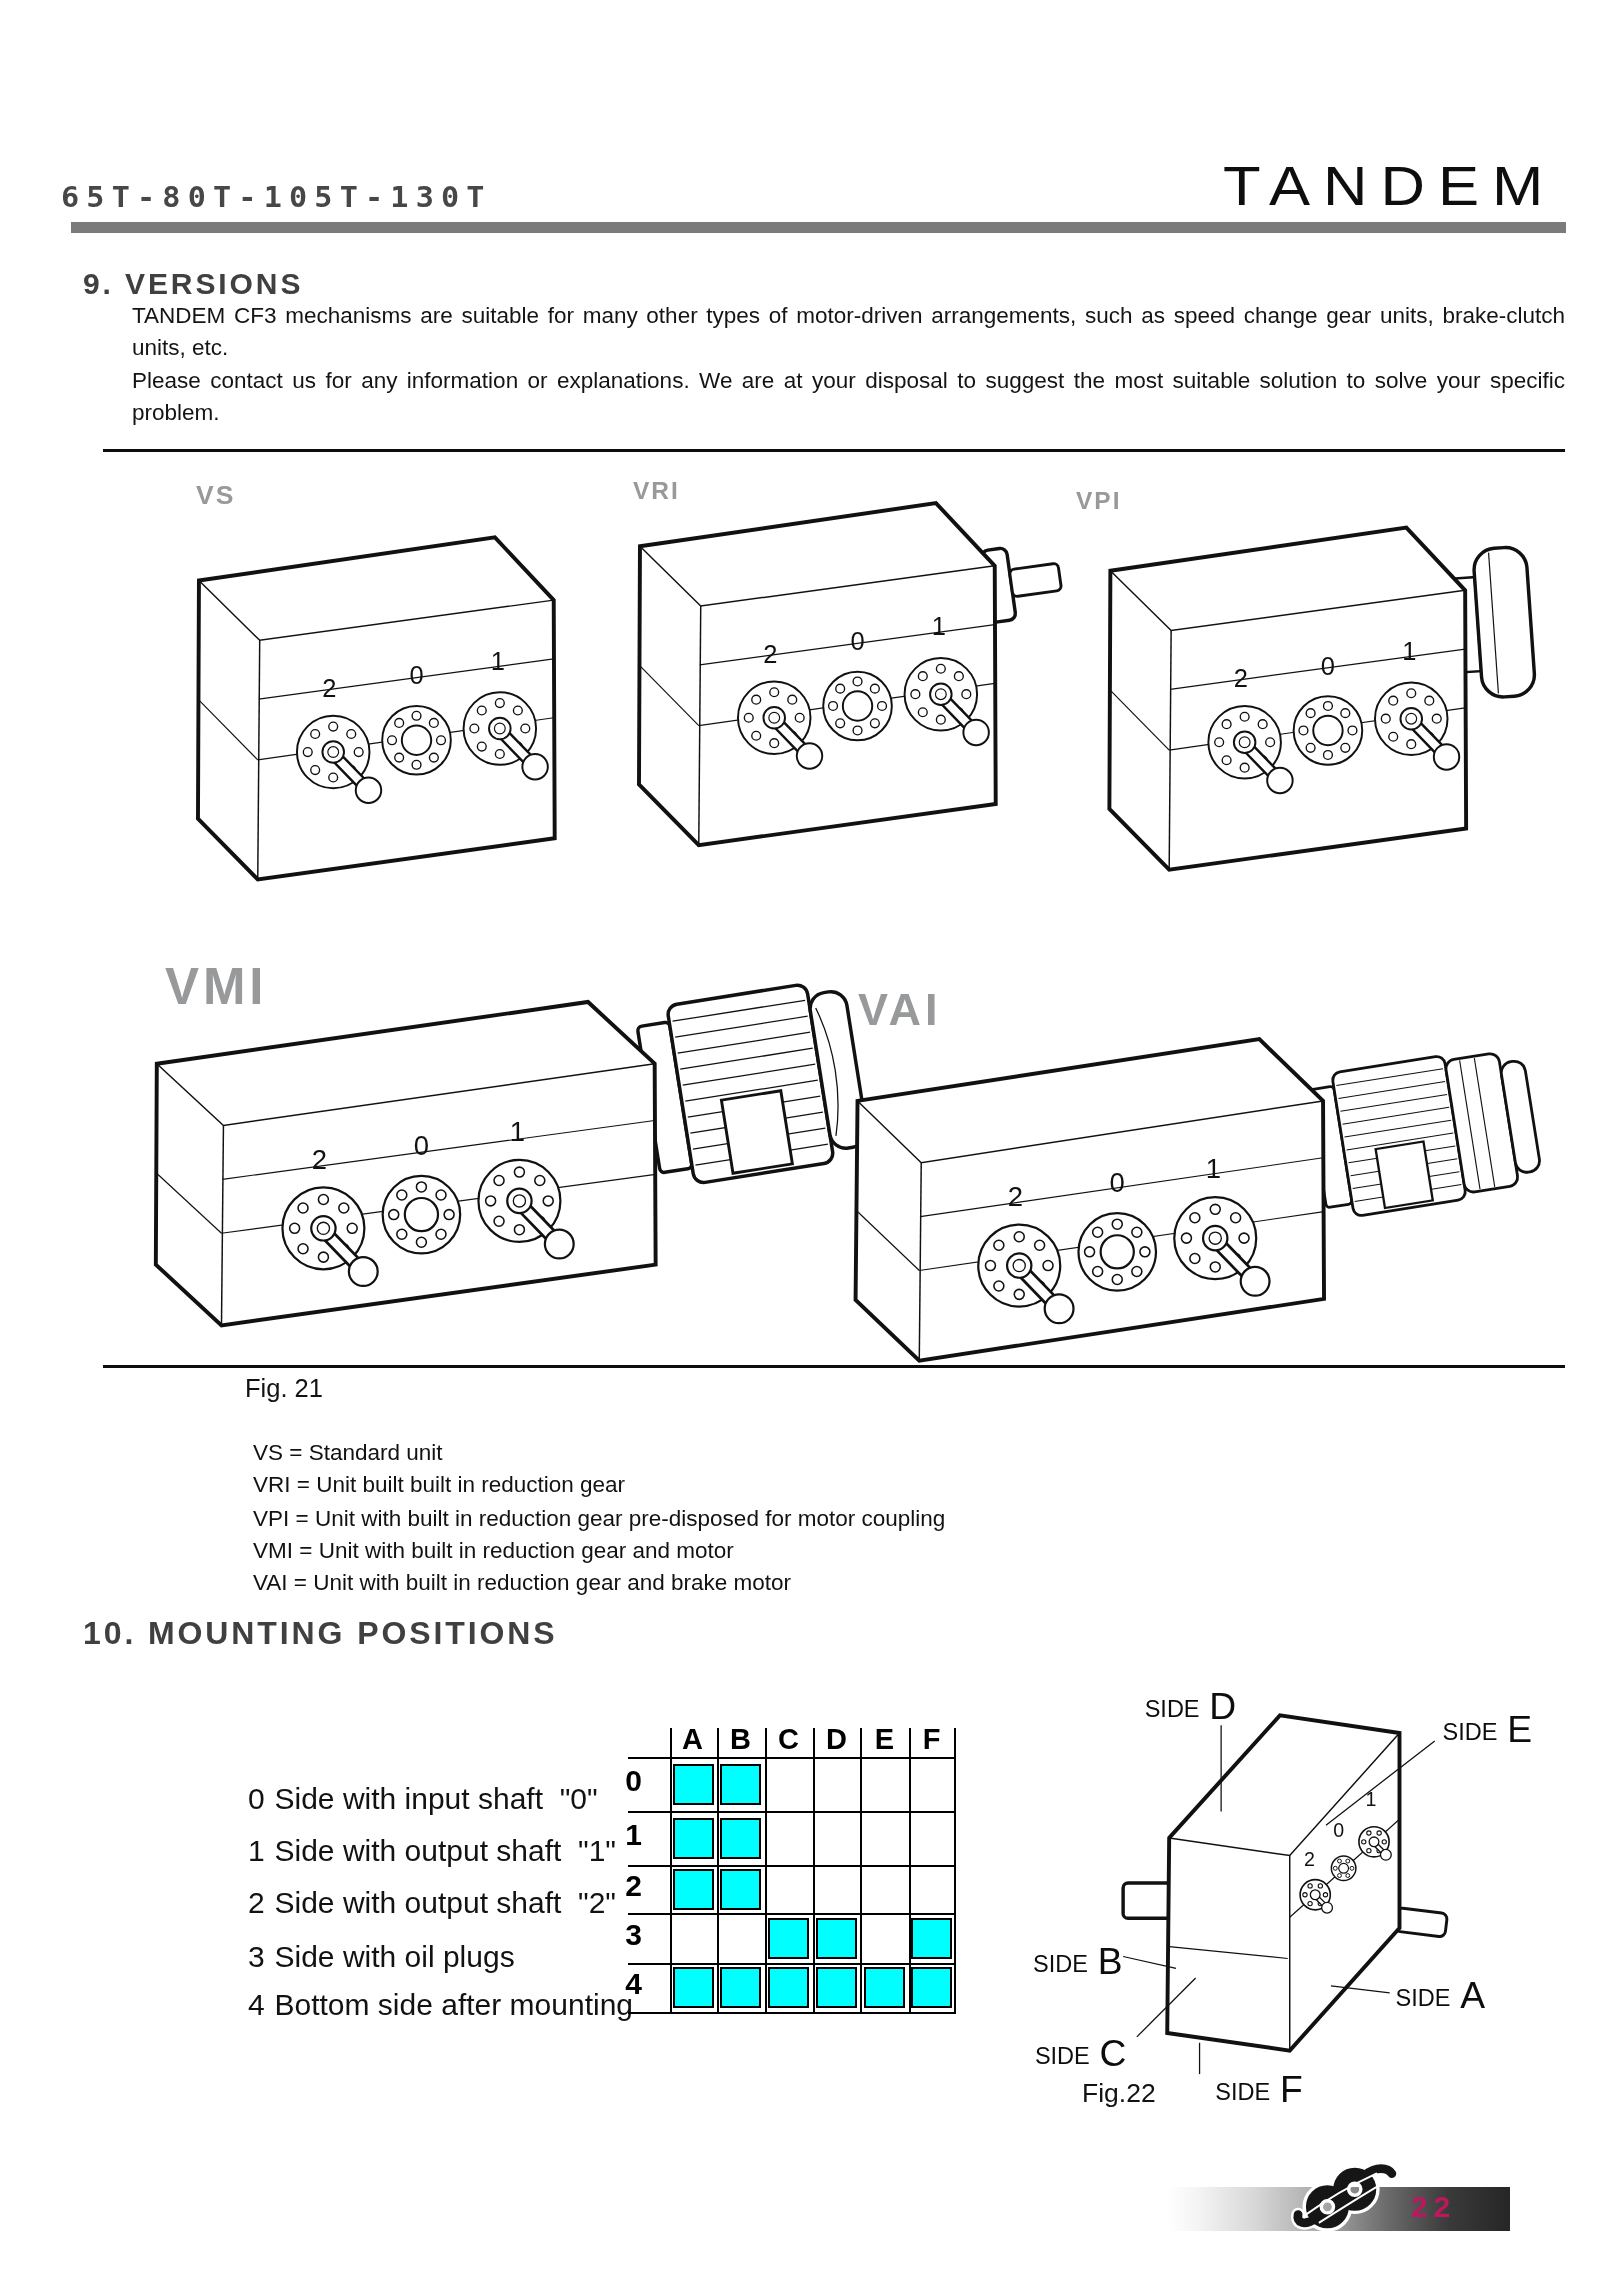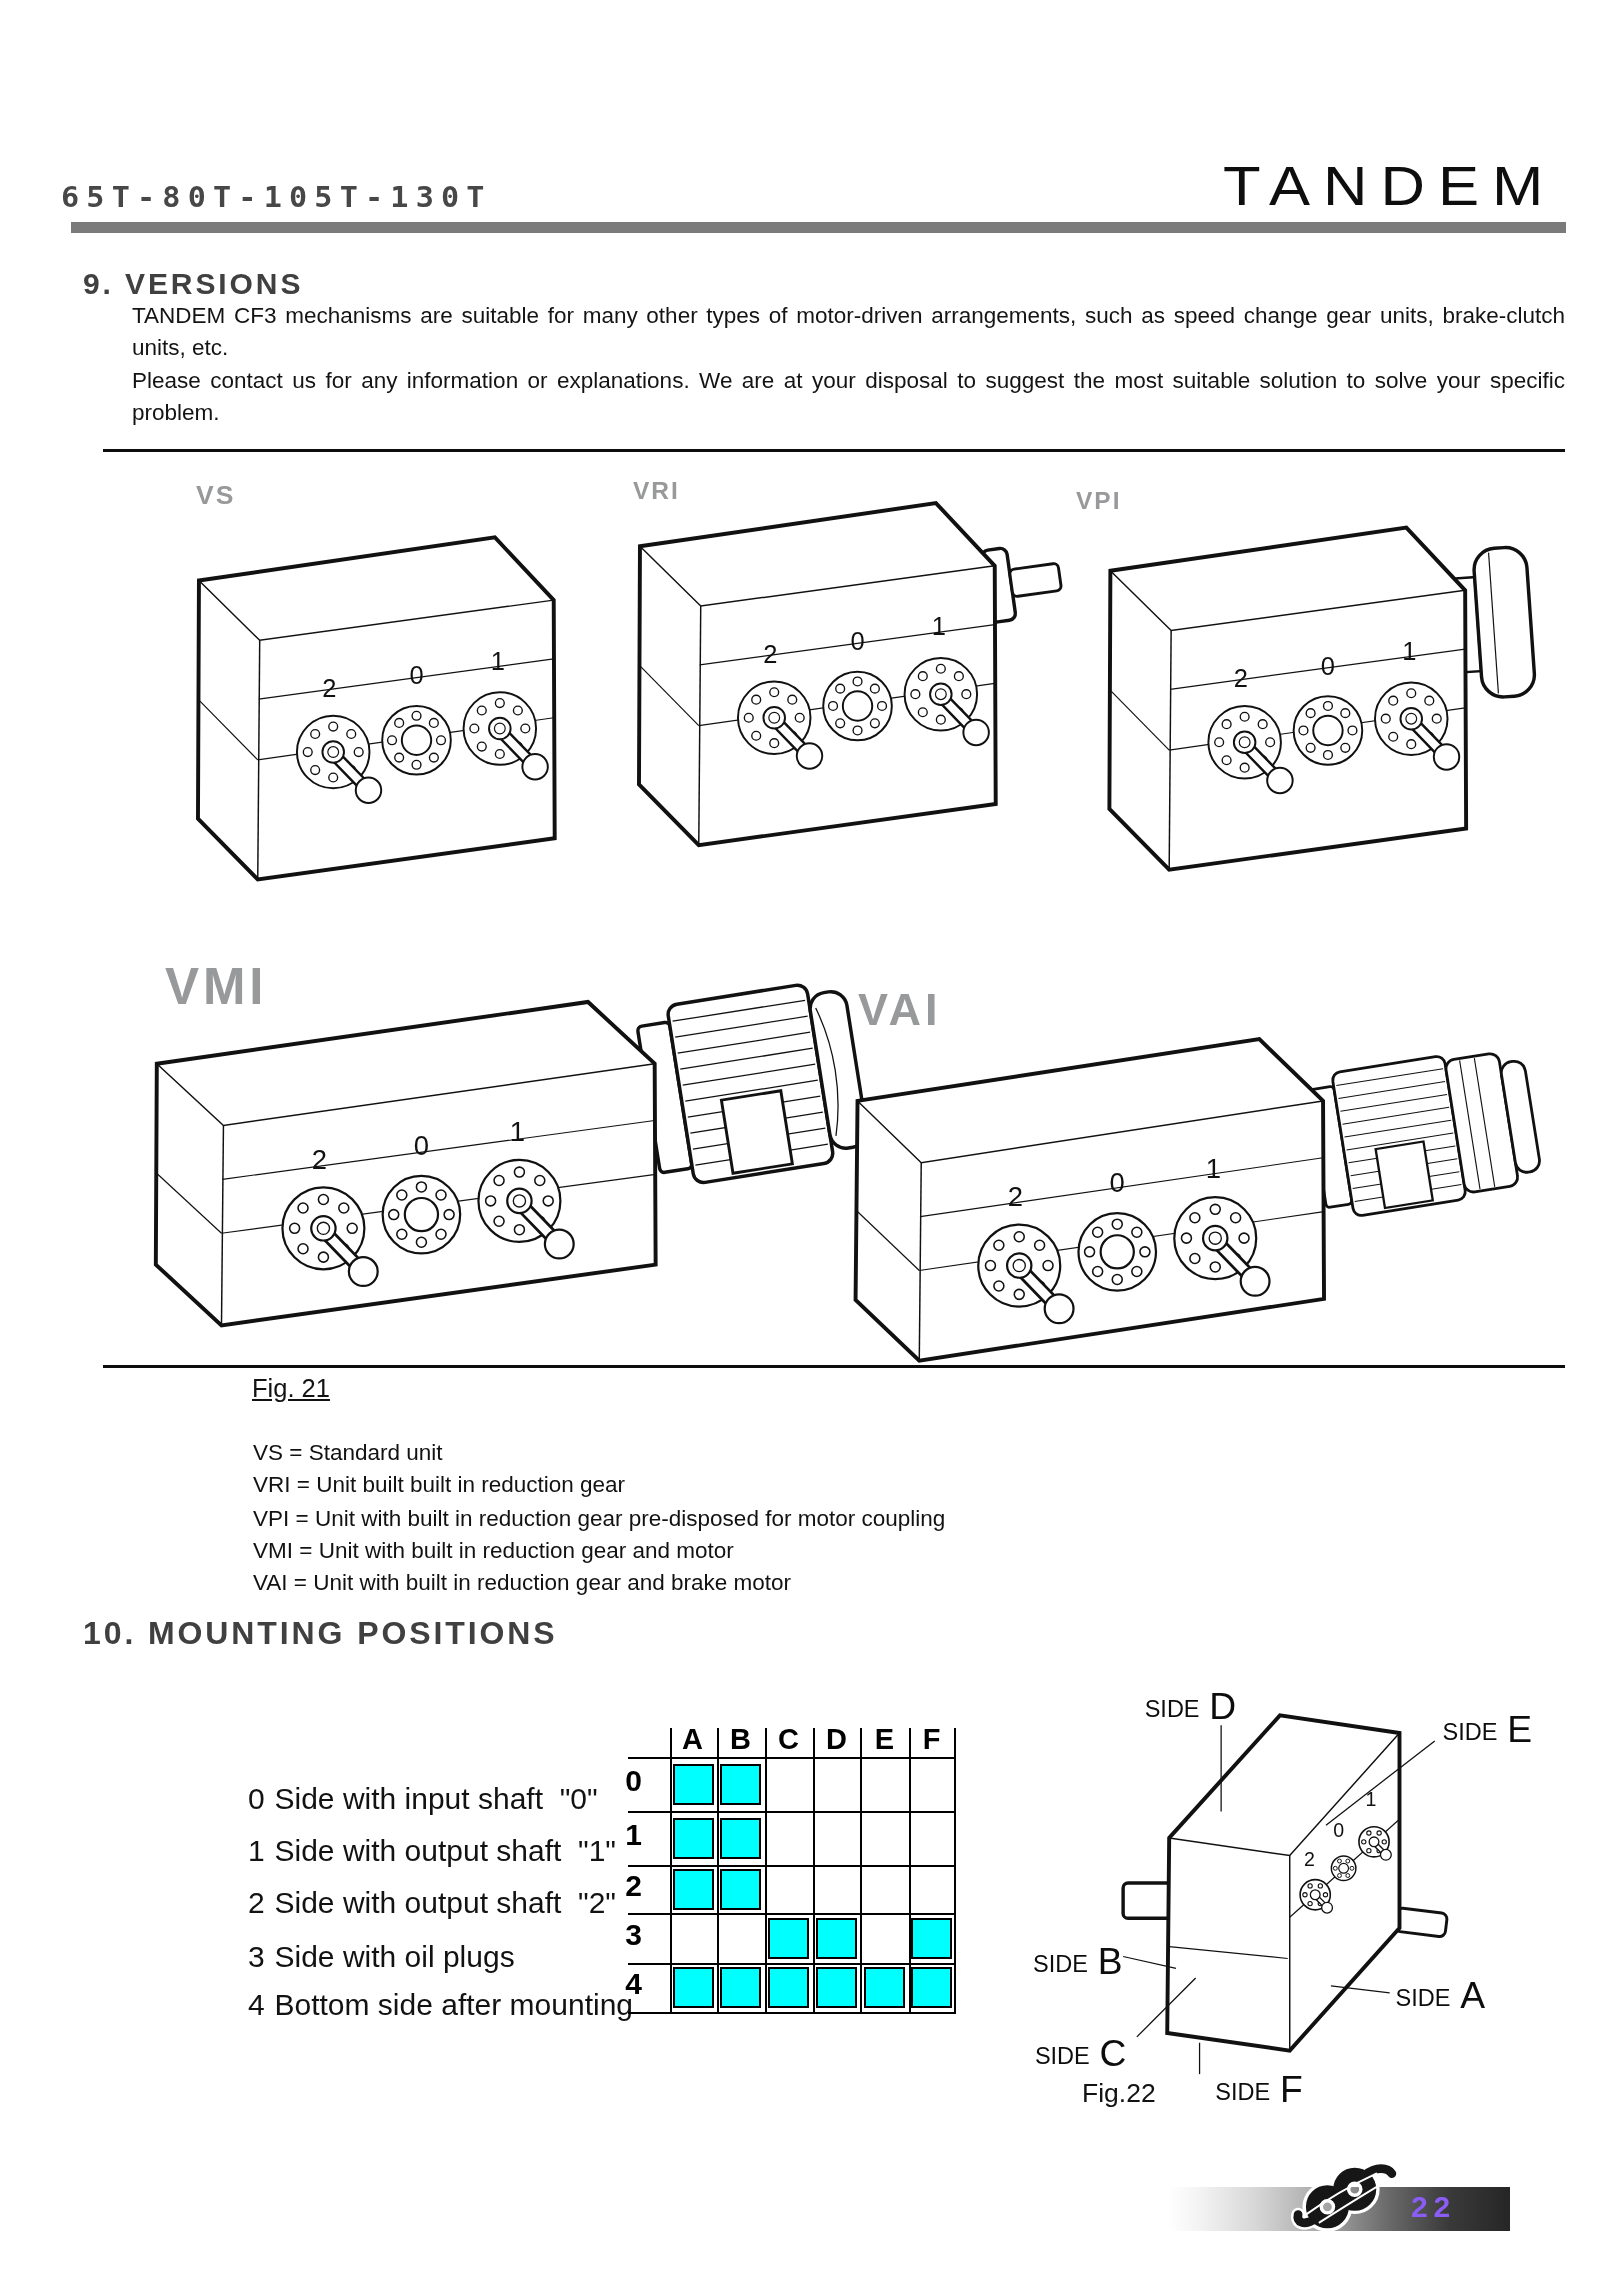--- a/index.html
+++ b/index.html
@@ -25,21 +25,21 @@
   .rule-top{top:449px;}
   .rule-bottom{top:1365px;}
   
   .unit-label{font-weight:bold;color:#98999b;letter-spacing:2px;}
   .lbl-vs{left:196px;top:480px;font-size:26.5px;}
   .lbl-vri{left:633px;top:477px;font-size:24.5px;}
   .lbl-vpi{left:1076px;top:487px;font-size:24.5px;}
   .lbl-vmi{left:165px;top:957px;font-size:51px;letter-spacing:3.9px;}
   .lbl-vai{left:858px;top:984px;font-size:45px;letter-spacing:3.9px;}
   
-  .fig21-caption{left:252px;top:1374px;font-size:25.5px;color:#121212;text-decoration:underline;}
+  .fig21-caption{left:245px;top:1374px;font-size:25.5px;color:#121212;}
   .legend-line{left:253px;font-size:22.5px;color:#121212;white-space:pre;}
   .fig22-caption{left:1082px;top:2078px;font-size:26.5px;color:#121212;}
   
   .mount-item{left:248px;font-size:30px;color:#121212;}
   .m-num{display:inline-block;width:26.5px;}
   .m-text{white-space:pre;}
   
   #mtable{left:648px;top:1723px;width:307px;height:294px;}
   .vline{position:absolute;width:2px;background:#000;}
   .hline{position:absolute;height:2px;background:#000;}
@@ -54,21 +54,21 @@
   .split{stroke-width:1.2px;fill:none;stroke:#111;}
   .digit{font-family:"Liberation Sans",sans-serif;font-size:26px;fill:#111;text-anchor:middle;}
   .digit-lg{font-size:28px;}
   .digit-sm{font-size:20px;}
   .side-text{font-family:"Liberation Sans",sans-serif;font-size:24px;fill:#0d0d0d;}
   .side-letter{font-size:38px;}
   .leader{stroke:#111;stroke-width:1.3px;fill:none;}
   
   .footer-bar{left:1168px;top:2187px;width:342px;height:44px;
      background:linear-gradient(to right,rgba(255,255,255,0) 0%,#f2f2f2 10%,#d8d8d8 25%,#a6a6a6 46%,#6b6b6b 64%,#3a3a3a 82%,#262626 100%);}
-  .page-num{left:1411px;top:2190px;font-size:30px;font-weight:bold;color:#8b5cf6;letter-spacing:5.9px;}
+  .page-num{left:1411px;top:2190px;font-size:30px;font-weight:bold;color:#be185d;letter-spacing:5.9px;}
   #logo{left:1290px;top:2156px;}
 </style>
 </head>
 <body>
 
 <div id="page">
 
   <div class="abs model">65T-80T-105T-130T</div>
   <div class="abs brand">TANDEM</div>
   <div class="abs header-rule"></div>

